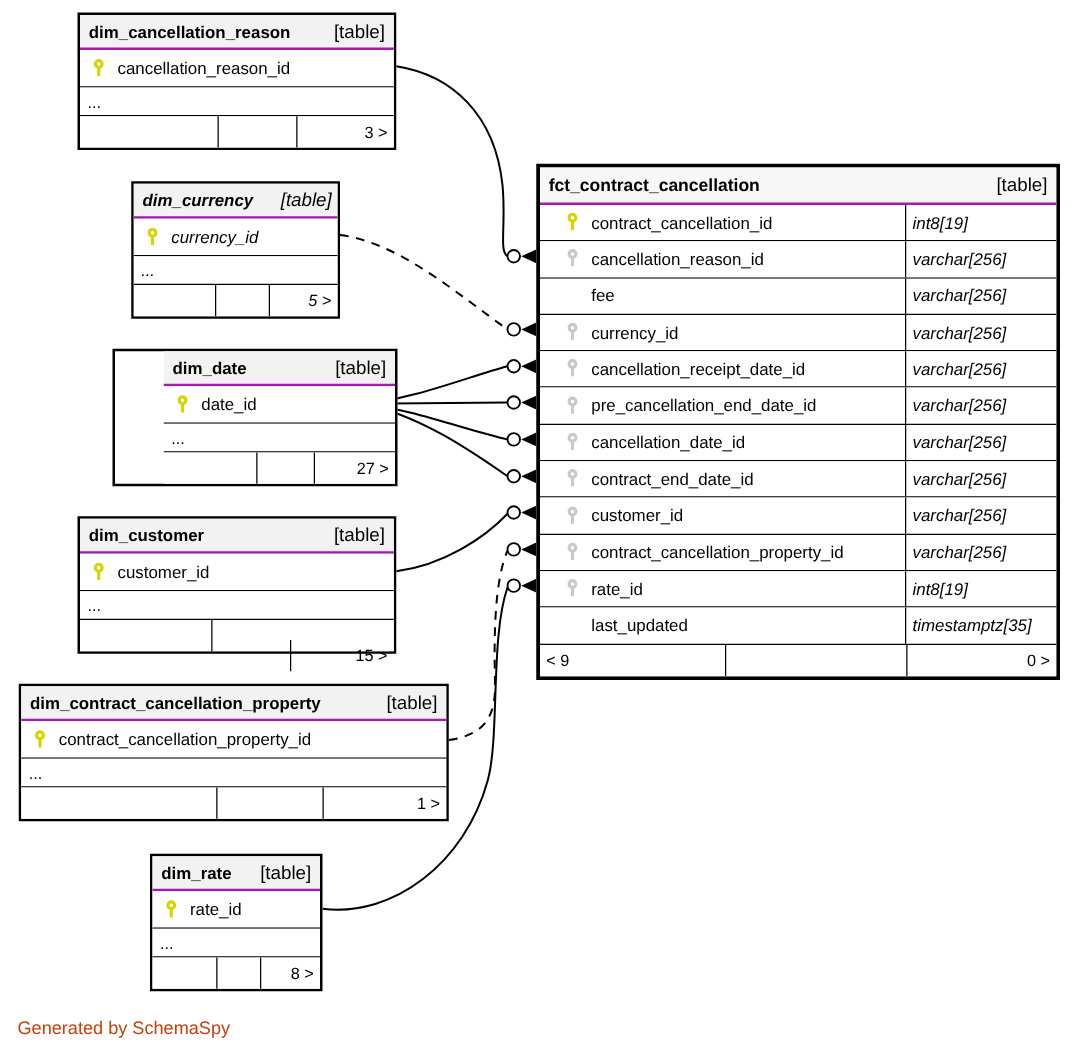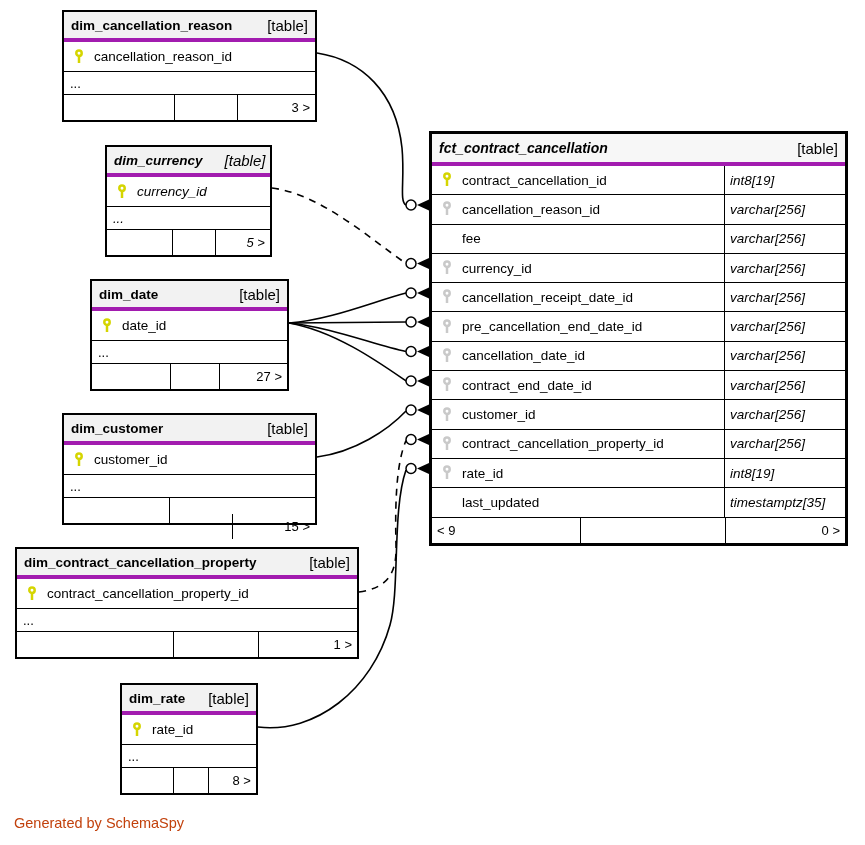--- a/index.html
+++ b/index.html
@@ -9,21 +9,21 @@
   }
   svg.wires { position:absolute; left:0; top:0; z-index:0; }
   .wire { fill:none; stroke:#000; stroke-width:1.6px; }
   .wire.dashed { stroke-dasharray:7,6; }
   .endpoint-circle { fill:#ffffff; stroke:#000; stroke-width:1.5px; }
   .endpoint-arrow { fill:#000; stroke:none; }
 
   .tbl { position:absolute; z-index:2; background:#ffffff; border:2px solid #000; box-sizing:border-box; }
   .tbl .t-header {
     display:flex; justify-content:space-between; align-items:center;
-    background:#f2f2f2; border-bottom:4px solid #a21caf;
+    background:#f2f2f2; border-bottom:2px solid #a21caf;
     height:26px; padding:0 7px; box-sizing:content-box;
   }
   .tbl .t-name { font-weight:bold; font-size:13.5px; white-space:nowrap; }
   .tbl .t-type { font-size:15px; white-space:nowrap; margin-left:22px; }
   .tbl .t-row { display:flex; align-items:center; border-bottom:1px solid #000; box-sizing:border-box; background:#fff; }
   .tbl .key-row { height:30px; }
   .tbl .dots-row { height:23px; font-size:13px; padding-left:6px; }
   .tbl .col-name { font-size:13.5px; white-space:nowrap; }
   .key-slot { width:30px; display:flex; justify-content:center; align-items:center; flex:0 0 30px; }
   .key-slot svg { display:block; }
@@ -32,24 +32,24 @@
 
   .t-footer { display:flex; height:25px; background:#fff; }
   .t-footer .fcell { box-sizing:border-box; height:100%; display:flex; align-items:center; }
   .t-footer .fcell + .fcell { border-left:1px solid #000; }
   .t-footer .fcell.num { justify-content:flex-end; padding-right:5px; font-size:13px; }
   .t-footer .fcell.numl { justify-content:flex-start; padding-left:5px; font-size:13px; }
 
   
   .tbl.fct { border-width:3px; }
   .tbl.fct .t-header { background:#f7f7f7; height:28px; }
-  .tbl.fct .t-name { font-size:14px;font-style:italic; }
+  .tbl.fct .t-name { font-size:14px; }
   .frow { display:flex; height:29.3px; border-bottom:1px solid #000; box-sizing:border-box; background:#fff; }
   .frow:last-of-type { border-bottom:1px solid #000; }
-  .fname { width:293px; flex:0 0 293px; border-right:1px solid #000; display:flex; align-items:center; box-sizing:border-box; }
+  .fname { width:293px; flex:0 0 293px; border-right:1px solid #000; display:flex; align-items:center; box-sizing:border-box;padding-left:11px; }
   .ftype { flex:1; display:flex; align-items:center; padding-left:5px; font-size:13.5px; white-space:nowrap;font-style:italic; }
   .fname .col-name { font-size:13.5px; }
 
   .credit { position:absolute; left:14px; top:815px; font-size:14.5px; color:#c2410c; z-index:2; }
 </style>
 </head>
 <body>
 
 <div class="canvas">
 
@@ -148,21 +148,21 @@
     <div class="t-row dots-row">
         <span>...</span>
       </div>
     <div class="t-footer">
       <span class="fcell" style="width:40%;"></span>
       <span class="fcell" style="width:26%;"></span>
       <span class="fcell num" style="width:34%;">5 &gt;</span>
     </div>
   </div>
 
-  <div class="tbl" style="left:90px; top:279px; width:199px;">
+  <div class="tbl" style="left:90px; top:279px; width:228px;padding-left:39px;">
     <div class="t-header">
       <span class="t-name">dim_date</span>
       <span class="t-type">[table]</span>
     </div>
     <div class="t-row key-row">
       <span class="key-slot pk">
         <svg width="12" height="16" viewBox="0 0 12 16">
             <circle class="key-head" cx="6" cy="4.2" r="2.7" fill="none" stroke-width="2.5"></circle>
             <path class="key-stem" d="M6 7 L6 14" stroke-width="2.5" fill="none"></path>
           </svg>

